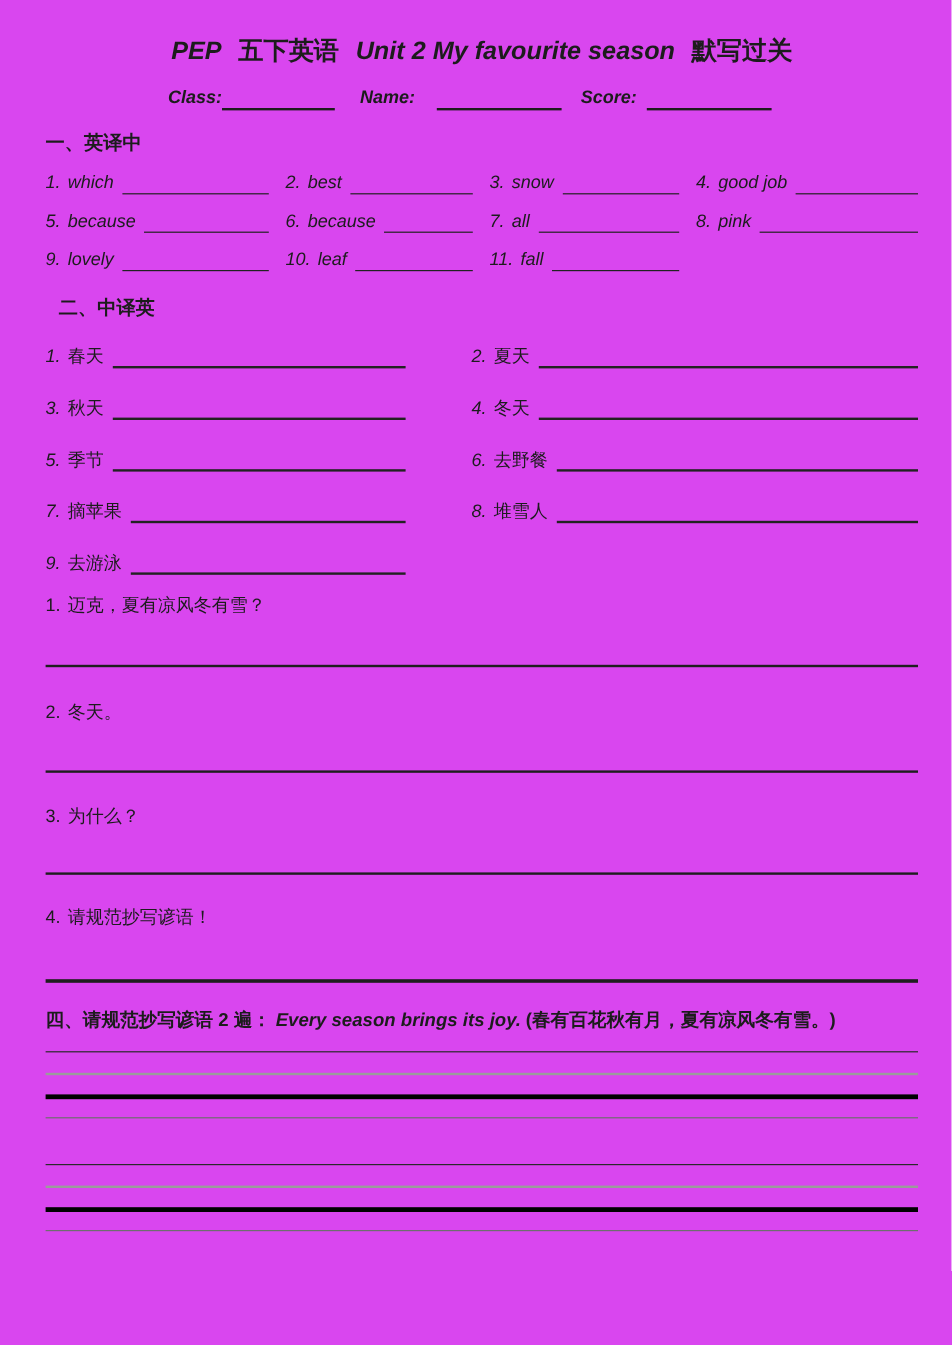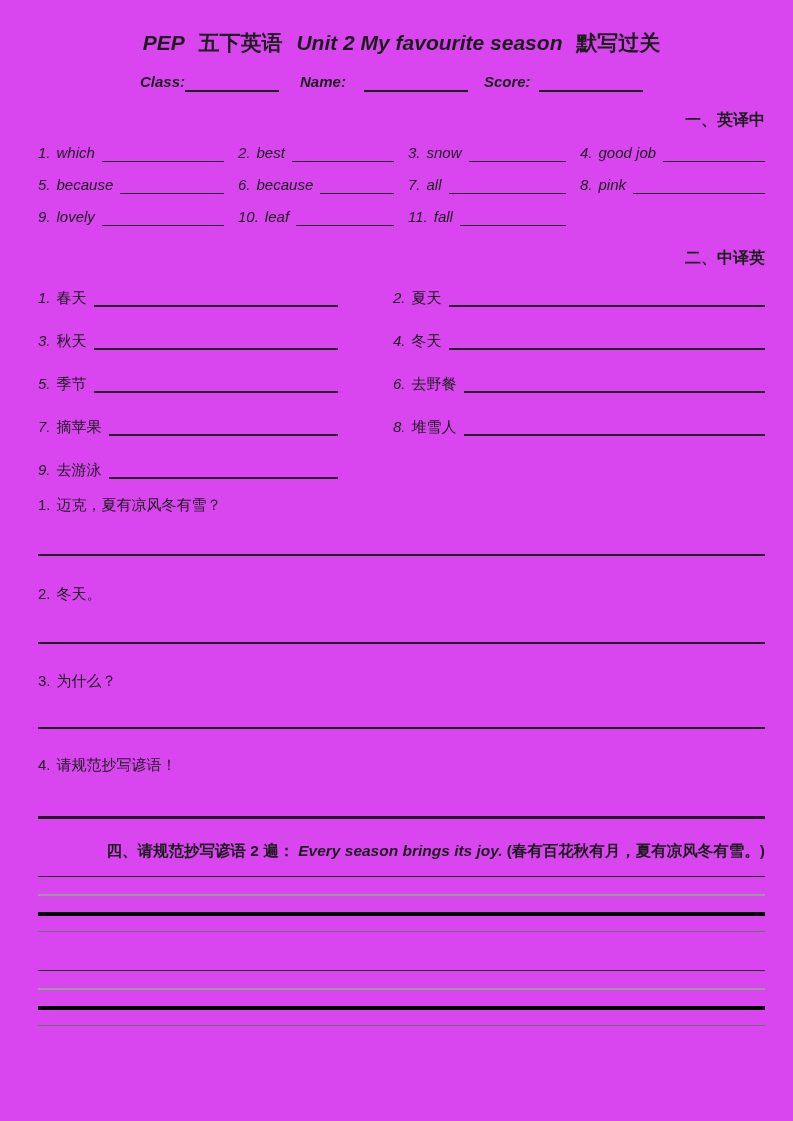--- a/index.html
+++ b/index.html
@@ -47,21 +47,20 @@
   }
   .hf-blank.class { width: 94px; margin-right: 21px; }
   .hf-blank.name  { width: 104px; margin-left: 18px; margin-right: 16px; }
   .hf-blank.score { width: 104px; margin-left: 8px; }
 
   
   .sec-heading {
     font-size: 16px;
     font-weight: bold;
     line-height: 19px;
-    text-align: right;
   }
   .h1 { margin-top: 18px; }
   .h2 { margin-top: 22px; margin-left: 11px; }
   .h3 { margin-top: 21px; }
   .h4 { margin-top: 21px; line-height: 21px; font-size: 15.5px; white-space: nowrap; }
   .h4 .en { font-style: italic; margin: 4px 4px; }
 
   
   .s1-grid {
     display: grid;

